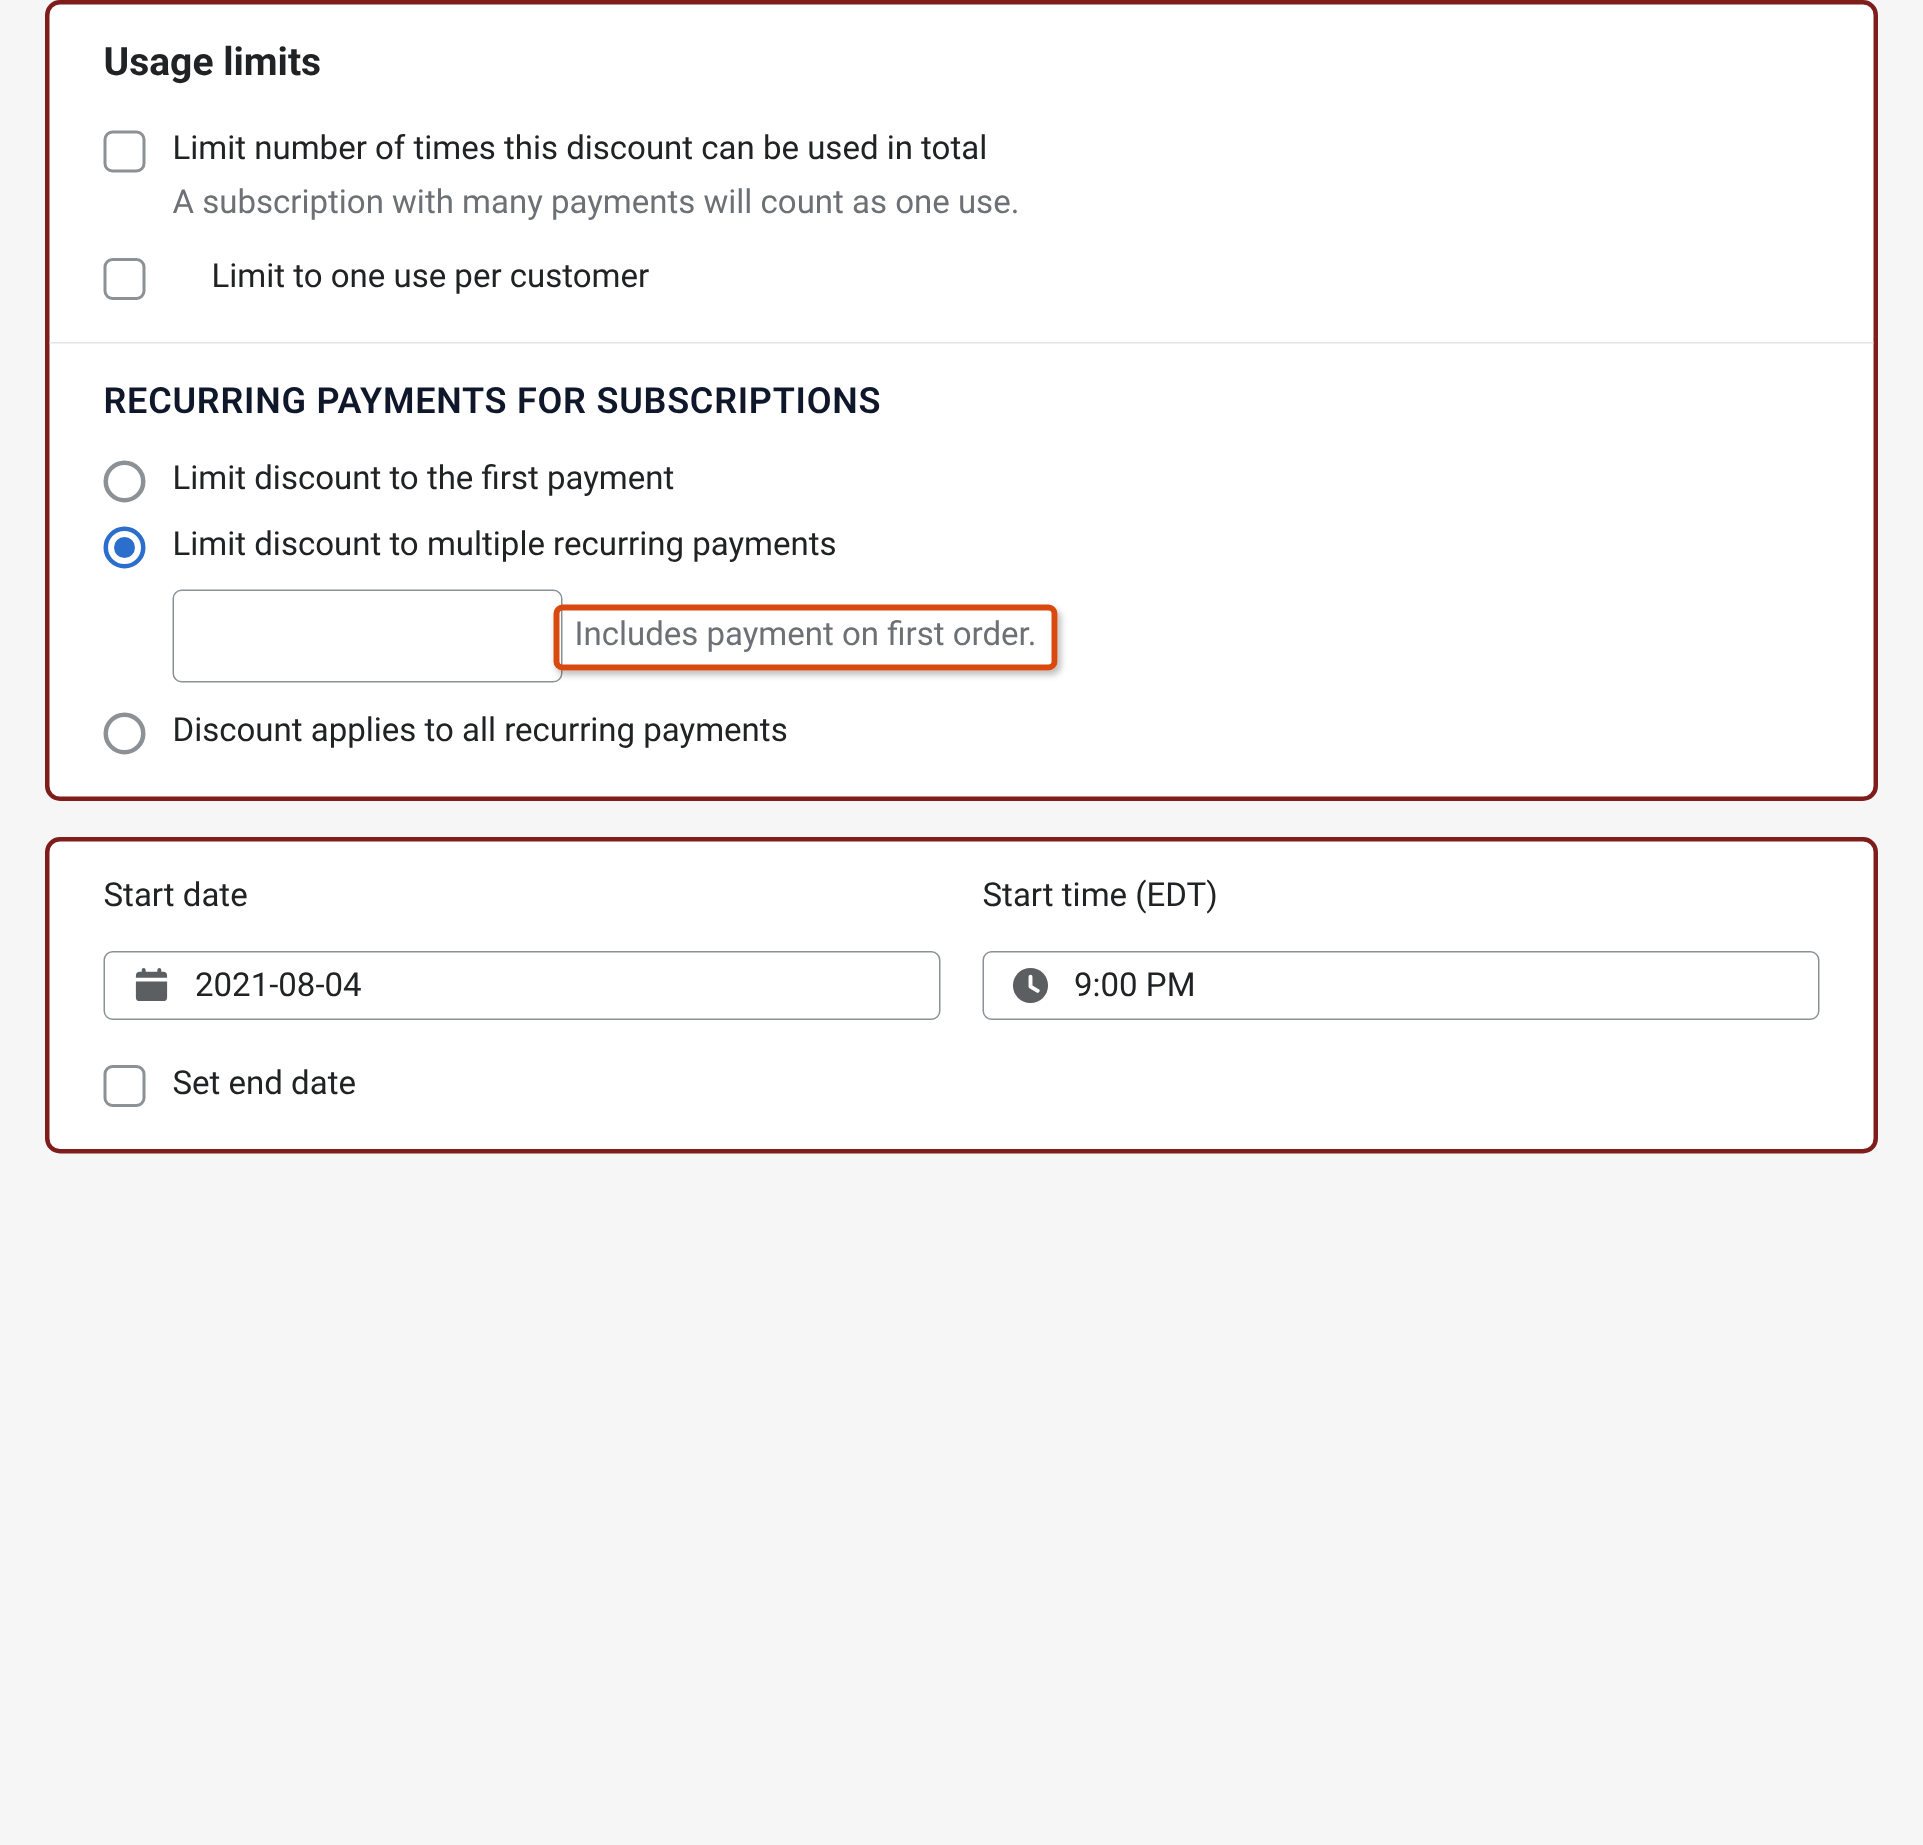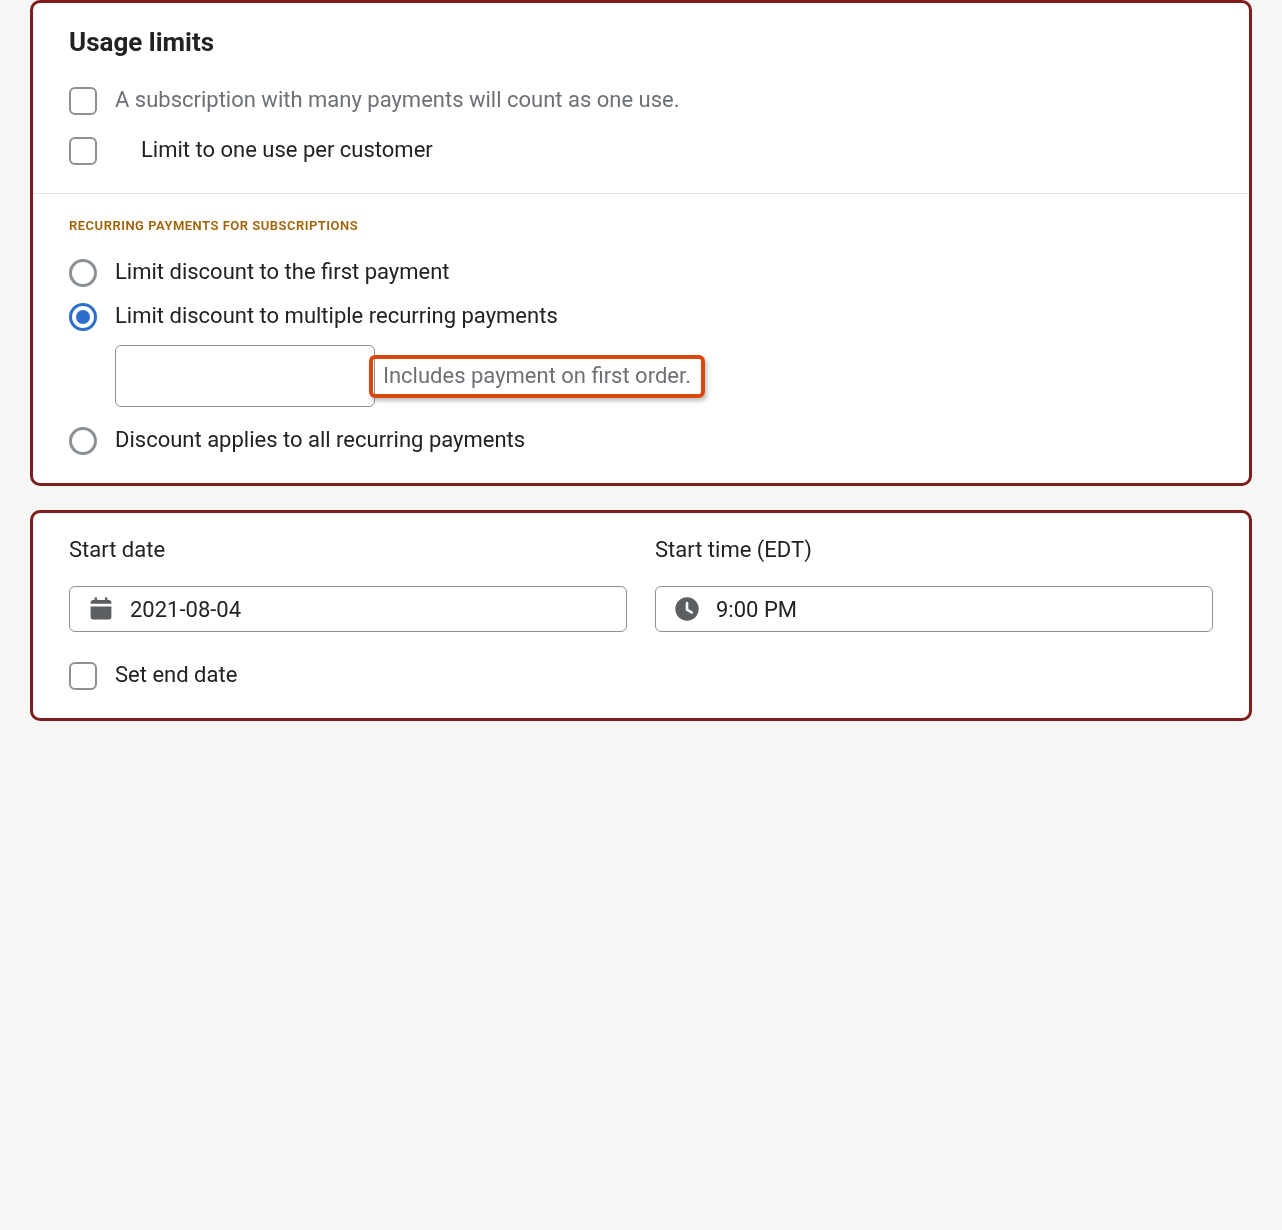--- a/index.html
+++ b/index.html
@@ -24,24 +24,24 @@
   .divider {
     border-top: 1px solid #e1e3e5;
   }
   h2.section-title {
     font-size: 26px;
     font-weight: 700;
     color: #202223;
     margin-bottom: 28px;
   }
   .subhead {
-    font-size: 13px;
+    font-size: 24px;
     font-weight: 600;
     letter-spacing: 0.5px;
-    color: #a16207;
+    color: #0f172a;
     margin-bottom: 24px;
     text-transform: uppercase;
   }
   .option-row {
     display: flex;
     align-items: flex-start;
     gap: 18px;
     margin-bottom: 14px;
   }
   .option-row:last-child { margin-bottom: 0; }
@@ -168,20 +168,21 @@
 
 <div class="container">
 
   <div class="card">
     <div class="section">
       <h2 class="section-title">Usage limits</h2>
 
       <div class="option-row">
         <div class="checkbox"></div>
         <div class="option-body">
+          <div class="option-label">Limit number of times this discount can be used in total</div>
           <div class="option-help">A subscription with many payments will count as one use.</div>
         </div>
       </div>
 
       <div class="option-row" style="margin-top:20px;gap:44px;">
         <div class="checkbox"></div>
         <div class="option-body">
           <div class="option-label">Limit to one use per customer</div>
         </div>
       </div>

